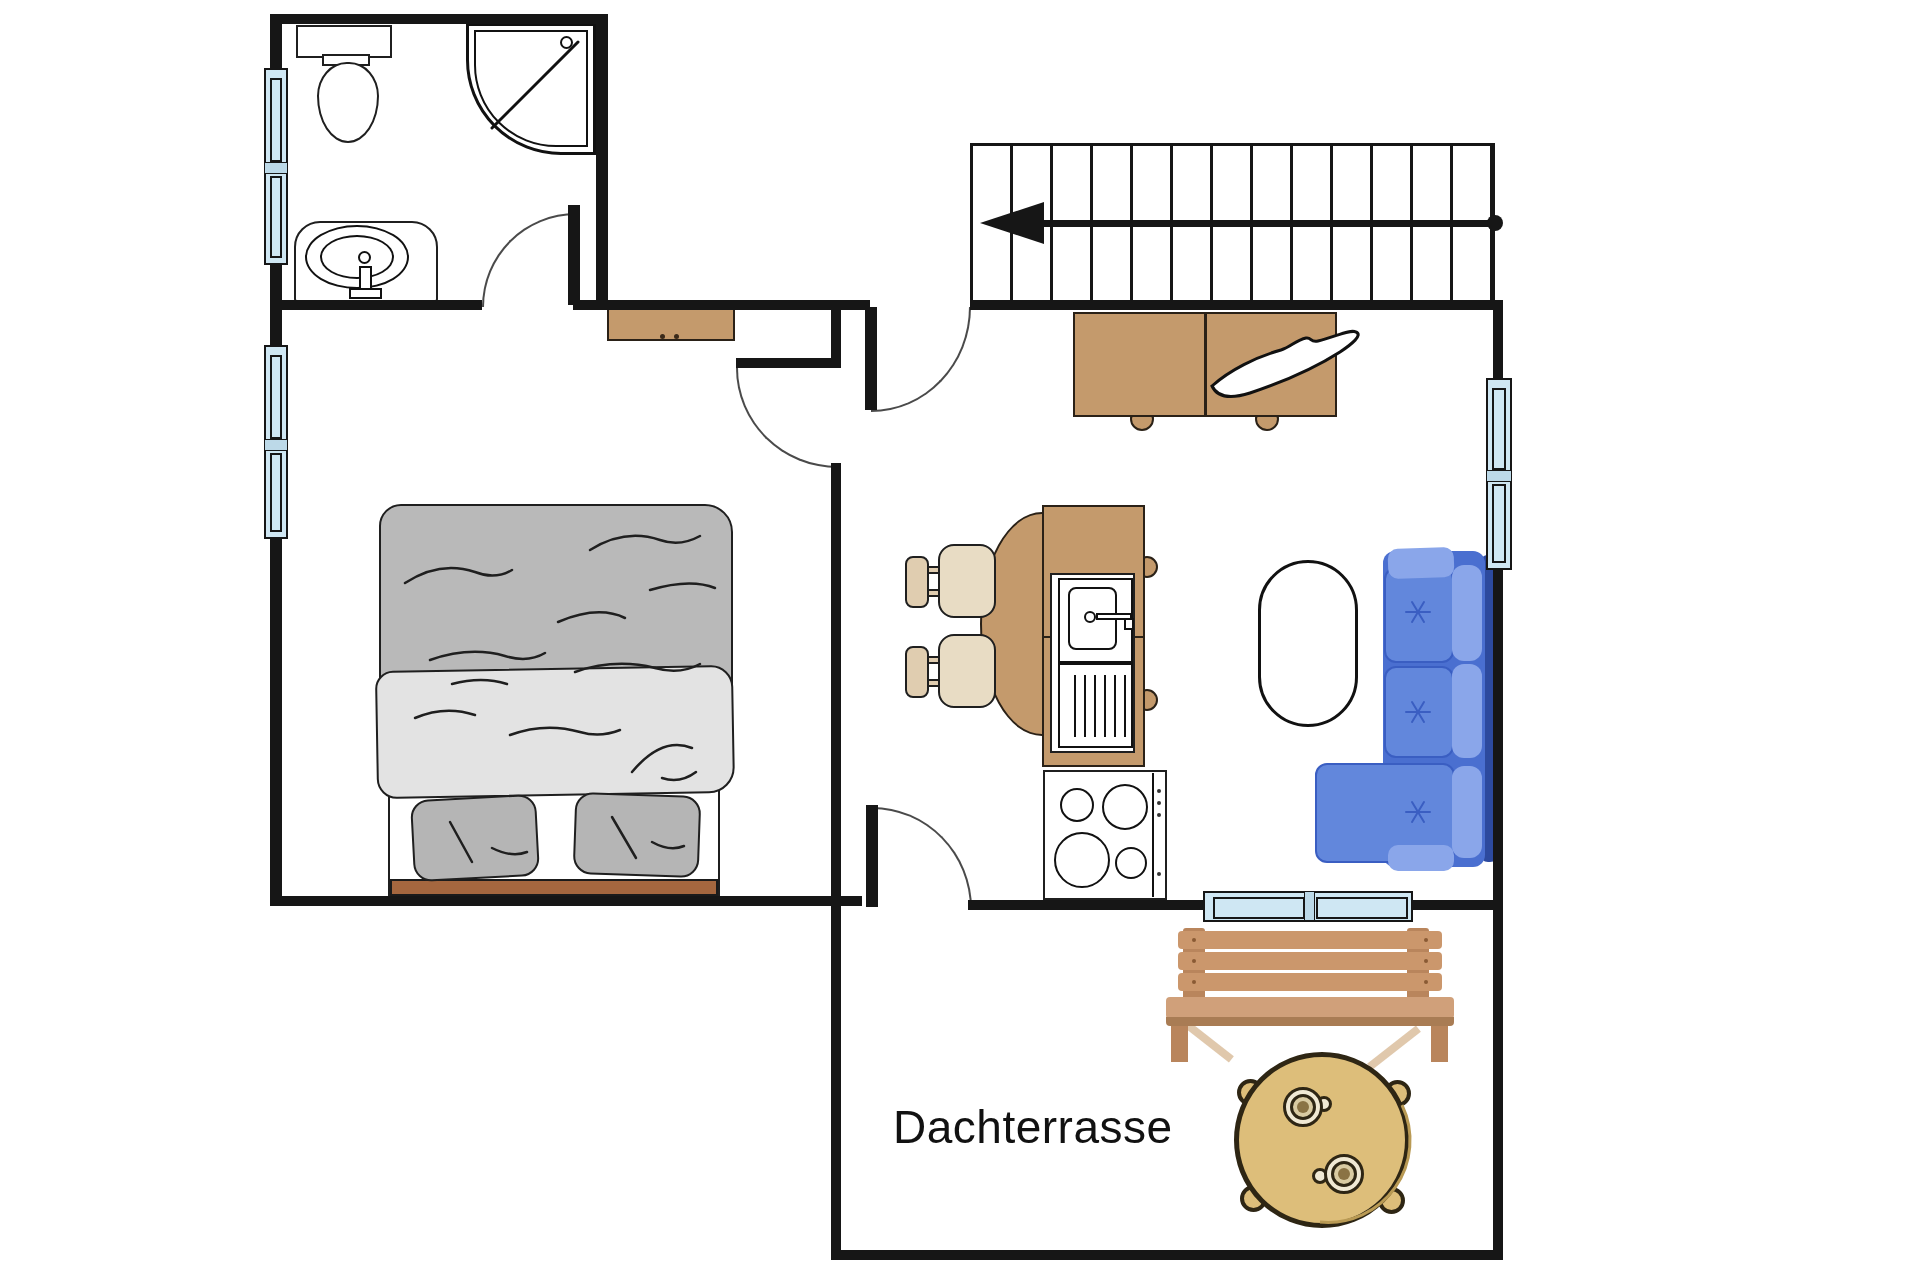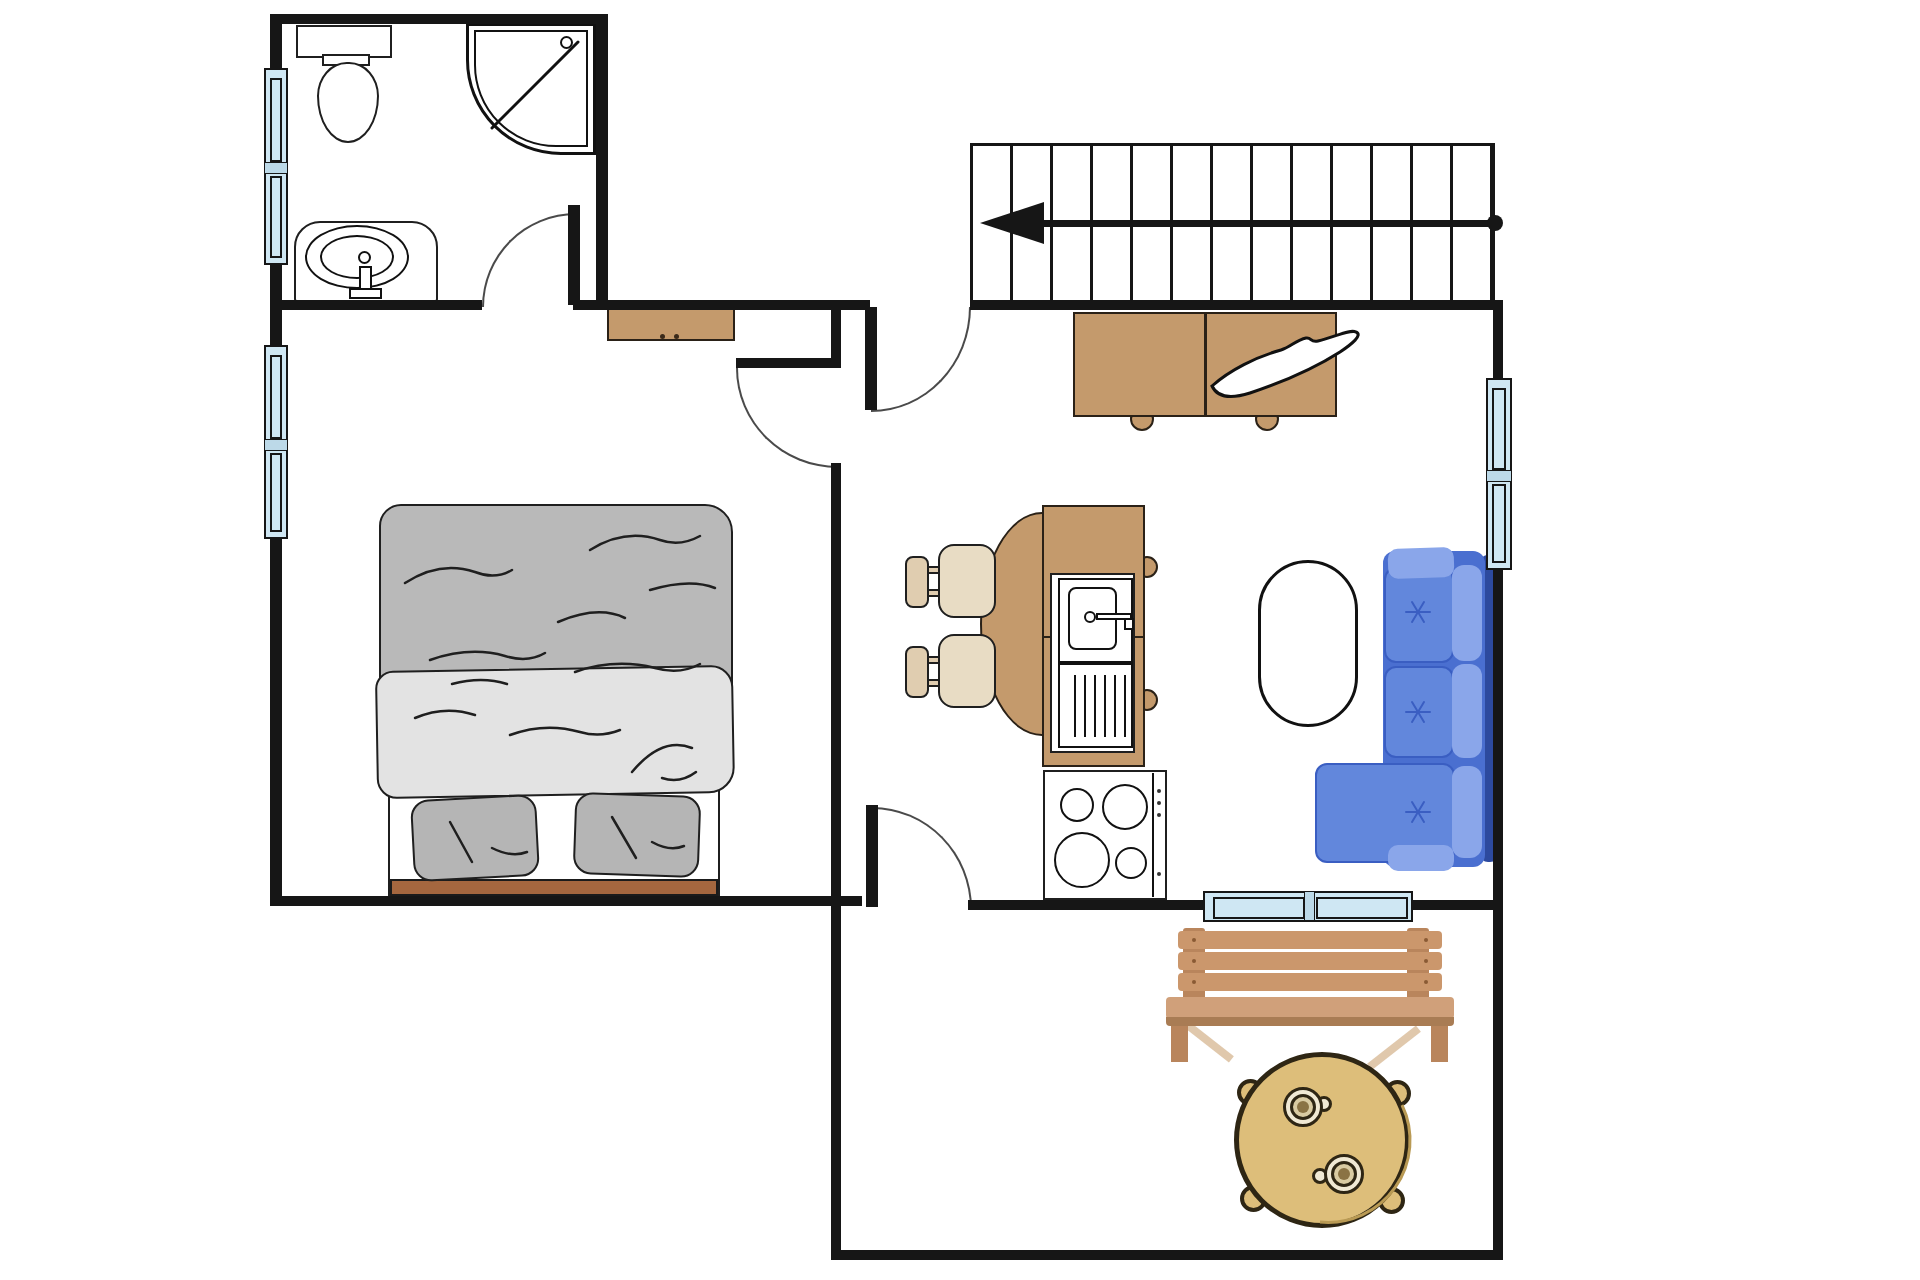--- a/index.html
+++ b/index.html
@@ -149,20 +149,21 @@
   <div class="furn" style="left:1234px;top:1052px;width:176px;height:176px;background:var(--terrace-table);border:5px solid var(--terrace-table-line);border-radius:50%;z-index:1;"></div>
   <div class="furn" style="left:1316px;top:1096px;width:16px;height:16px;border:3px solid var(--terrace-table-line);background:var(--cup-saucer);border-radius:50%;z-index:2;"></div>
   <div class="furn" style="left:1312px;top:1168px;width:16px;height:16px;border:3px solid var(--terrace-table-line);background:var(--cup-saucer);border-radius:50%;z-index:2;"></div>
   <div class="furn" style="left:1283px;top:1087px;width:40px;height:40px;background:var(--cup-saucer);border:3px solid var(--terrace-table-line);border-radius:50%;z-index:3;"></div>
   <div class="furn" style="left:1290px;top:1094px;width:26px;height:26px;background:var(--cup-body);border:3px solid var(--terrace-table-line);border-radius:50%;z-index:4;"></div>
   <div class="furn" style="left:1297px;top:1101px;width:12px;height:12px;background:var(--cup-dot);border-radius:50%;z-index:5;"></div>
   <div class="furn" style="left:1324px;top:1154px;width:40px;height:40px;background:var(--cup-saucer);border:3px solid var(--terrace-table-line);border-radius:50%;z-index:3;"></div>
   <div class="furn" style="left:1331px;top:1161px;width:26px;height:26px;background:var(--cup-body);border:3px solid var(--terrace-table-line);border-radius:50%;z-index:4;"></div>
   <div class="furn" style="left:1338px;top:1168px;width:12px;height:12px;background:var(--cup-dot);border-radius:50%;z-index:5;"></div>
 
+  <div id="terrace-label">Dachterrasse</div>
 
   <div class="arc tl" style="left:482px;top:213px;width:92px;height:92px;"></div>
   <div class="arc bl" style="left:736px;top:368px;width:100px;height:98px;"></div>
   <div class="arc br" style="left:871px;top:307px;width:98px;height:103px;"></div>
   <div class="arc tr" style="left:872px;top:807px;width:98px;height:100px;"></div>
 
   <div class="wall" style="left:270px;top:14px;width:338px;height:10px;"></div>
   <div class="wall" style="left:270px;top:14px;width:12px;height:58px;"></div>
   <div class="wall" style="left:270px;top:263px;width:12px;height:84px;"></div>
   <div class="wall" style="left:270px;top:537px;width:12px;height:369px;"></div>

